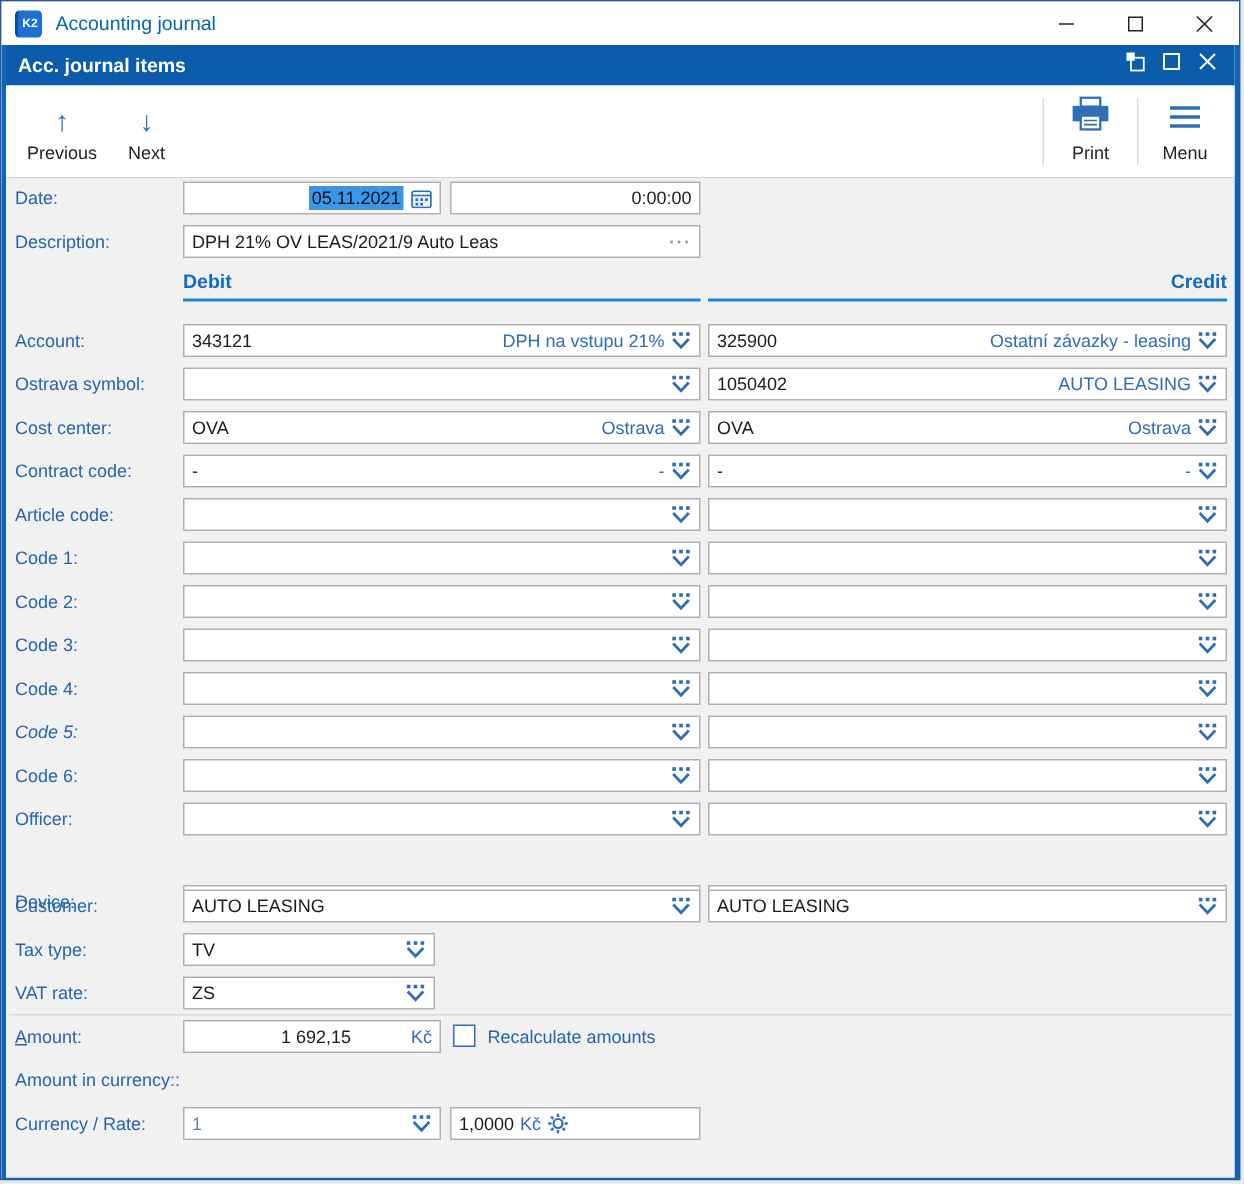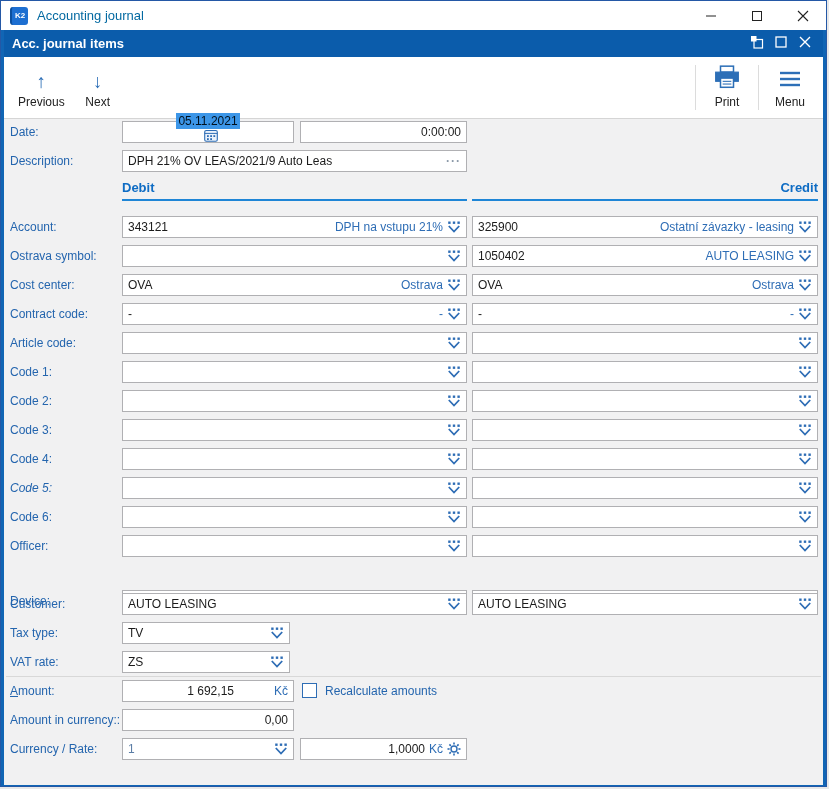--- a/index.html
+++ b/index.html
@@ -175,21 +175,21 @@
             </svg>
           </span>
         </div>
         <span class="tb-label">Menu</span>
       </div>
     </div>
 
     <div class="form">
 
       <div class="abs flabel" style="left:6px;top:6px;">Date:</div>
-      <div class="fieldbox" style="left:118px;top:2px;width:172px;justify-content:flex-end;flex-direction:column;">
+      <div class="fieldbox" style="left:118px;top:2px;width:172px;justify-content:flex-end;">
         <span class="sel">05.11.2021</span>
         <span class="dd" style="margin-left:5px;">
           <svg width="14" height="13" viewBox="0 0 14 13">
             <rect x="0.7" y="1.5" width="12.6" height="10.8" rx="1.5" fill="#eaf2fb" stroke="#2e6db5" stroke-width="1.1"></rect>
             <line x1="0.7" y1="4.4" x2="13.3" y2="4.4" stroke="#2e6db5" stroke-width="1"></line>
             <rect x="3" y="6.2" width="1.8" height="1.8" fill="#2e6db5"></rect>
               <rect x="6.2" y="6.2" width="1.8" height="1.8" fill="#2e6db5"></rect>
               <rect x="9.4" y="6.2" width="1.8" height="1.8" fill="#2e6db5"></rect>
             <rect x="3" y="9.2" width="1.8" height="1.8" fill="#2e6db5"></rect>
               <rect x="6.2" y="9.2" width="1.8" height="1.8" fill="#2e6db5"></rect>
@@ -641,38 +641,35 @@
 
       <div class="abs flabel" style="left:6px;top:565px;"><u>A</u><span>mount:</span></div>
       <div class="fieldbox" style="left:118px;top:561px;width:172px;justify-content:flex-end;gap:36px;">
         <span class="val">1 692,15</span>
         <span class="blue-suffix">Kč</span>
       </div>
       <div class="checkbox" style="left:298px;top:564px;"></div>
       <div class="abs flabel" style="left:321px;top:565px;">Recalculate amounts</div>
 
       <div class="abs flabel" style="left:6px;top:594px;">Amount in currency::</div>
-      <div class="fieldbox" style="left:118px;top:590px;width:172px;justify-content:flex-end;">
-        <span class="val">0,00</span>
-      </div>
 
       <div class="abs flabel" style="left:6px;top:623px;">Currency / Rate:</div>
       <div class="fieldbox" style="left:118px;top:619px;width:172px;">
         <span class="val" style="color:#5c7ea6;">1</span>
         <span class="desc"></span>
         <span class="dd">
           <svg width="14" height="13" viewBox="0 0 14 13">
             <rect x="1.2" y="0.5" width="2.4" height="2.4" fill="#2e6db5"></rect>
               <rect x="5.8" y="0.5" width="2.4" height="2.4" fill="#2e6db5"></rect>
               <rect x="10.4" y="0.5" width="2.4" height="2.4" fill="#2e6db5"></rect>
             <path d="M1.8 5 L7 10.5 L12.2 5" fill="none" stroke="#2e6db5" stroke-width="1.8"></path>
           </svg>
         </span>
       </div>
-      <div class="fieldbox" style="left:296px;top:619px;width:167px;justify-content:flex-end;">
+      <div class="fieldbox" style="left:296px;top:619px;width:167px;justify-content:flex-start;">
         <span class="val">1,0000</span>
         <span class="blue-suffix">Kč</span>
         <span class="gear">
           <svg width="14" height="14" viewBox="0 0 14 14">
             <circle cx="7" cy="7" r="3" fill="none" stroke="#2e6db5" stroke-width="1.4"></circle>
             <g stroke="#2e6db5" stroke-width="1.6">
               <line x1="7" y1="0.5" x2="7" y2="2.6"></line>
                 <line x1="7" y1="11.4" x2="7" y2="13.5"></line>
               <line x1="0.5" y1="7" x2="2.6" y2="7"></line>
                 <line x1="11.4" y1="7" x2="13.5" y2="7"></line>

